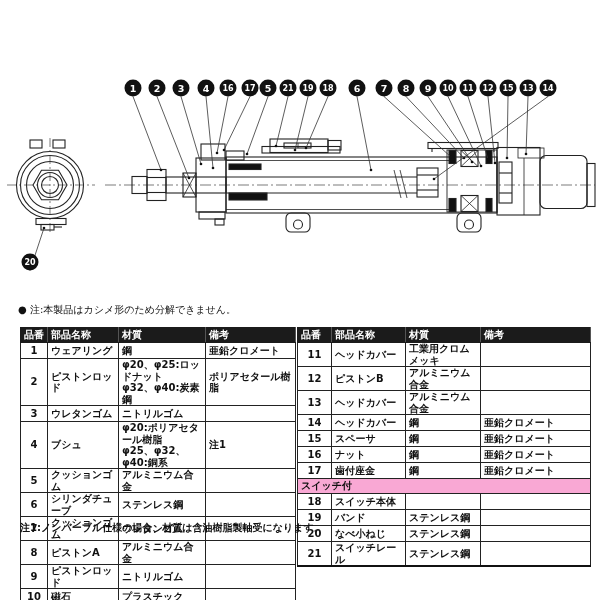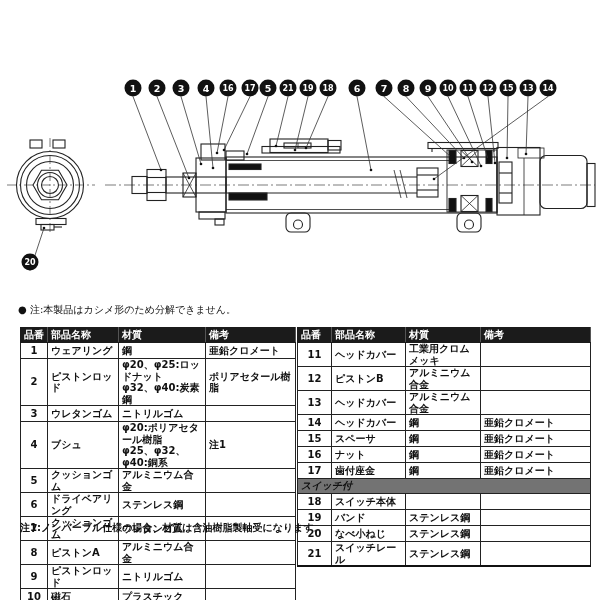--- a/index.html
+++ b/index.html
@@ -14,21 +14,21 @@
   #left-table{left:20px;width:275px;}
   #right-table{left:297px;width:293px;}
   .tbl th,.tbl td{border:1px solid #222;padding:0 3px;line-height:1.15;
        overflow:hidden;white-space:pre-line;vertical-align:middle;}
   .tbl th{background:#1b1b1b;color:#fff;text-align:left;height:14px;font-size:10px;
        border-color:#1b1b1b;border-right-color:#555;}
   .tbl{border-bottom:2px solid #111;}
   td.no{text-align:center;padding:0 1px;}
   tr.single td{height:15px;}
   tr.double td{height:29px;}
-  tr.switch-row td{background:#737373;height:14px;font-style:italic;}
+  tr.switch-row td{background:#f9a8d4;height:14px;}
 </style>
 </head>
 <body>
 
 <div class="page">
 
   <svg id="diagram" width="600" height="300" viewBox="0 0 600 300">
     <g stroke="#222" stroke-width="1.1" fill="none">
 
       <g>
@@ -320,21 +320,21 @@
           <td>注1</td>
         </tr>
         <tr class="single">
           <td class="no">5</td>
           <td>クッションゴム</td>
           <td>アルミニウム合金</td>
           <td></td>
         </tr>
         <tr class="single">
           <td class="no">6</td>
-          <td>ドライベアリング</td>
+          <td>シリンダチューブ</td>
           <td>ステンレス鋼</td>
           <td></td>
         </tr>
         <tr class="single">
           <td class="no">7</td>
           <td>クッションゴム</td>
           <td>ウレタンゴム</td>
           <td></td>
         </tr>
         <tr class="single">

